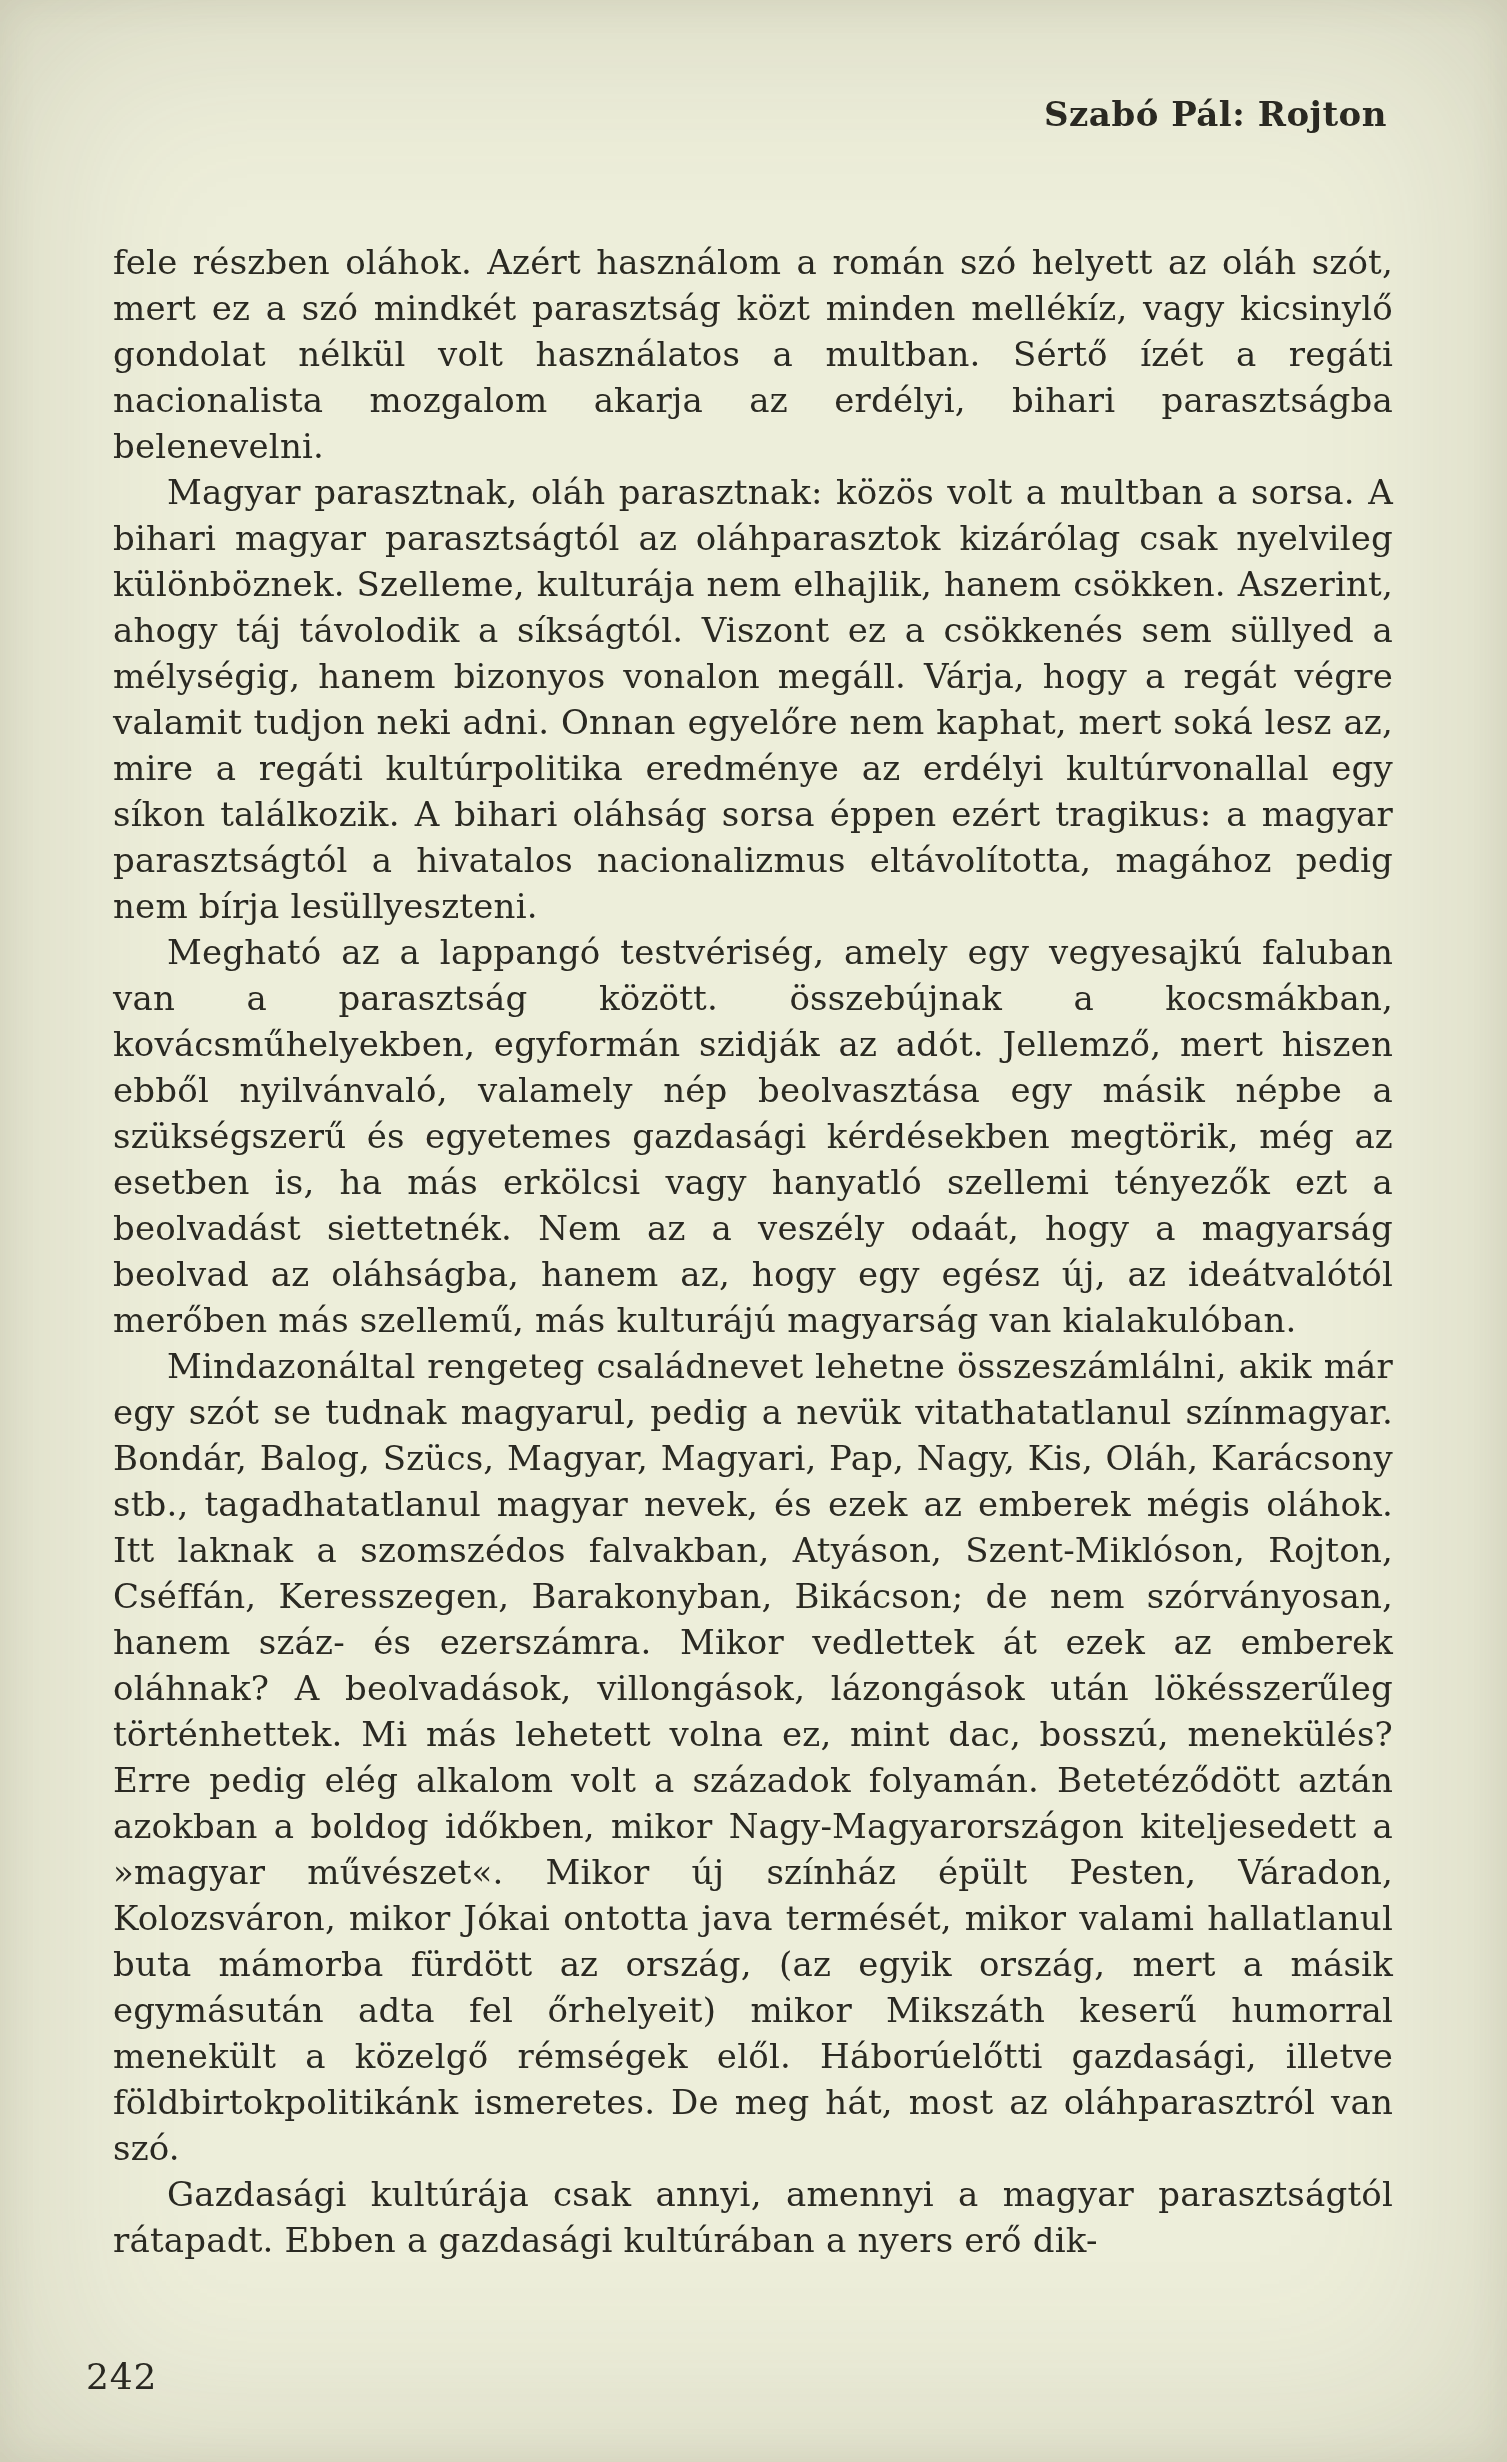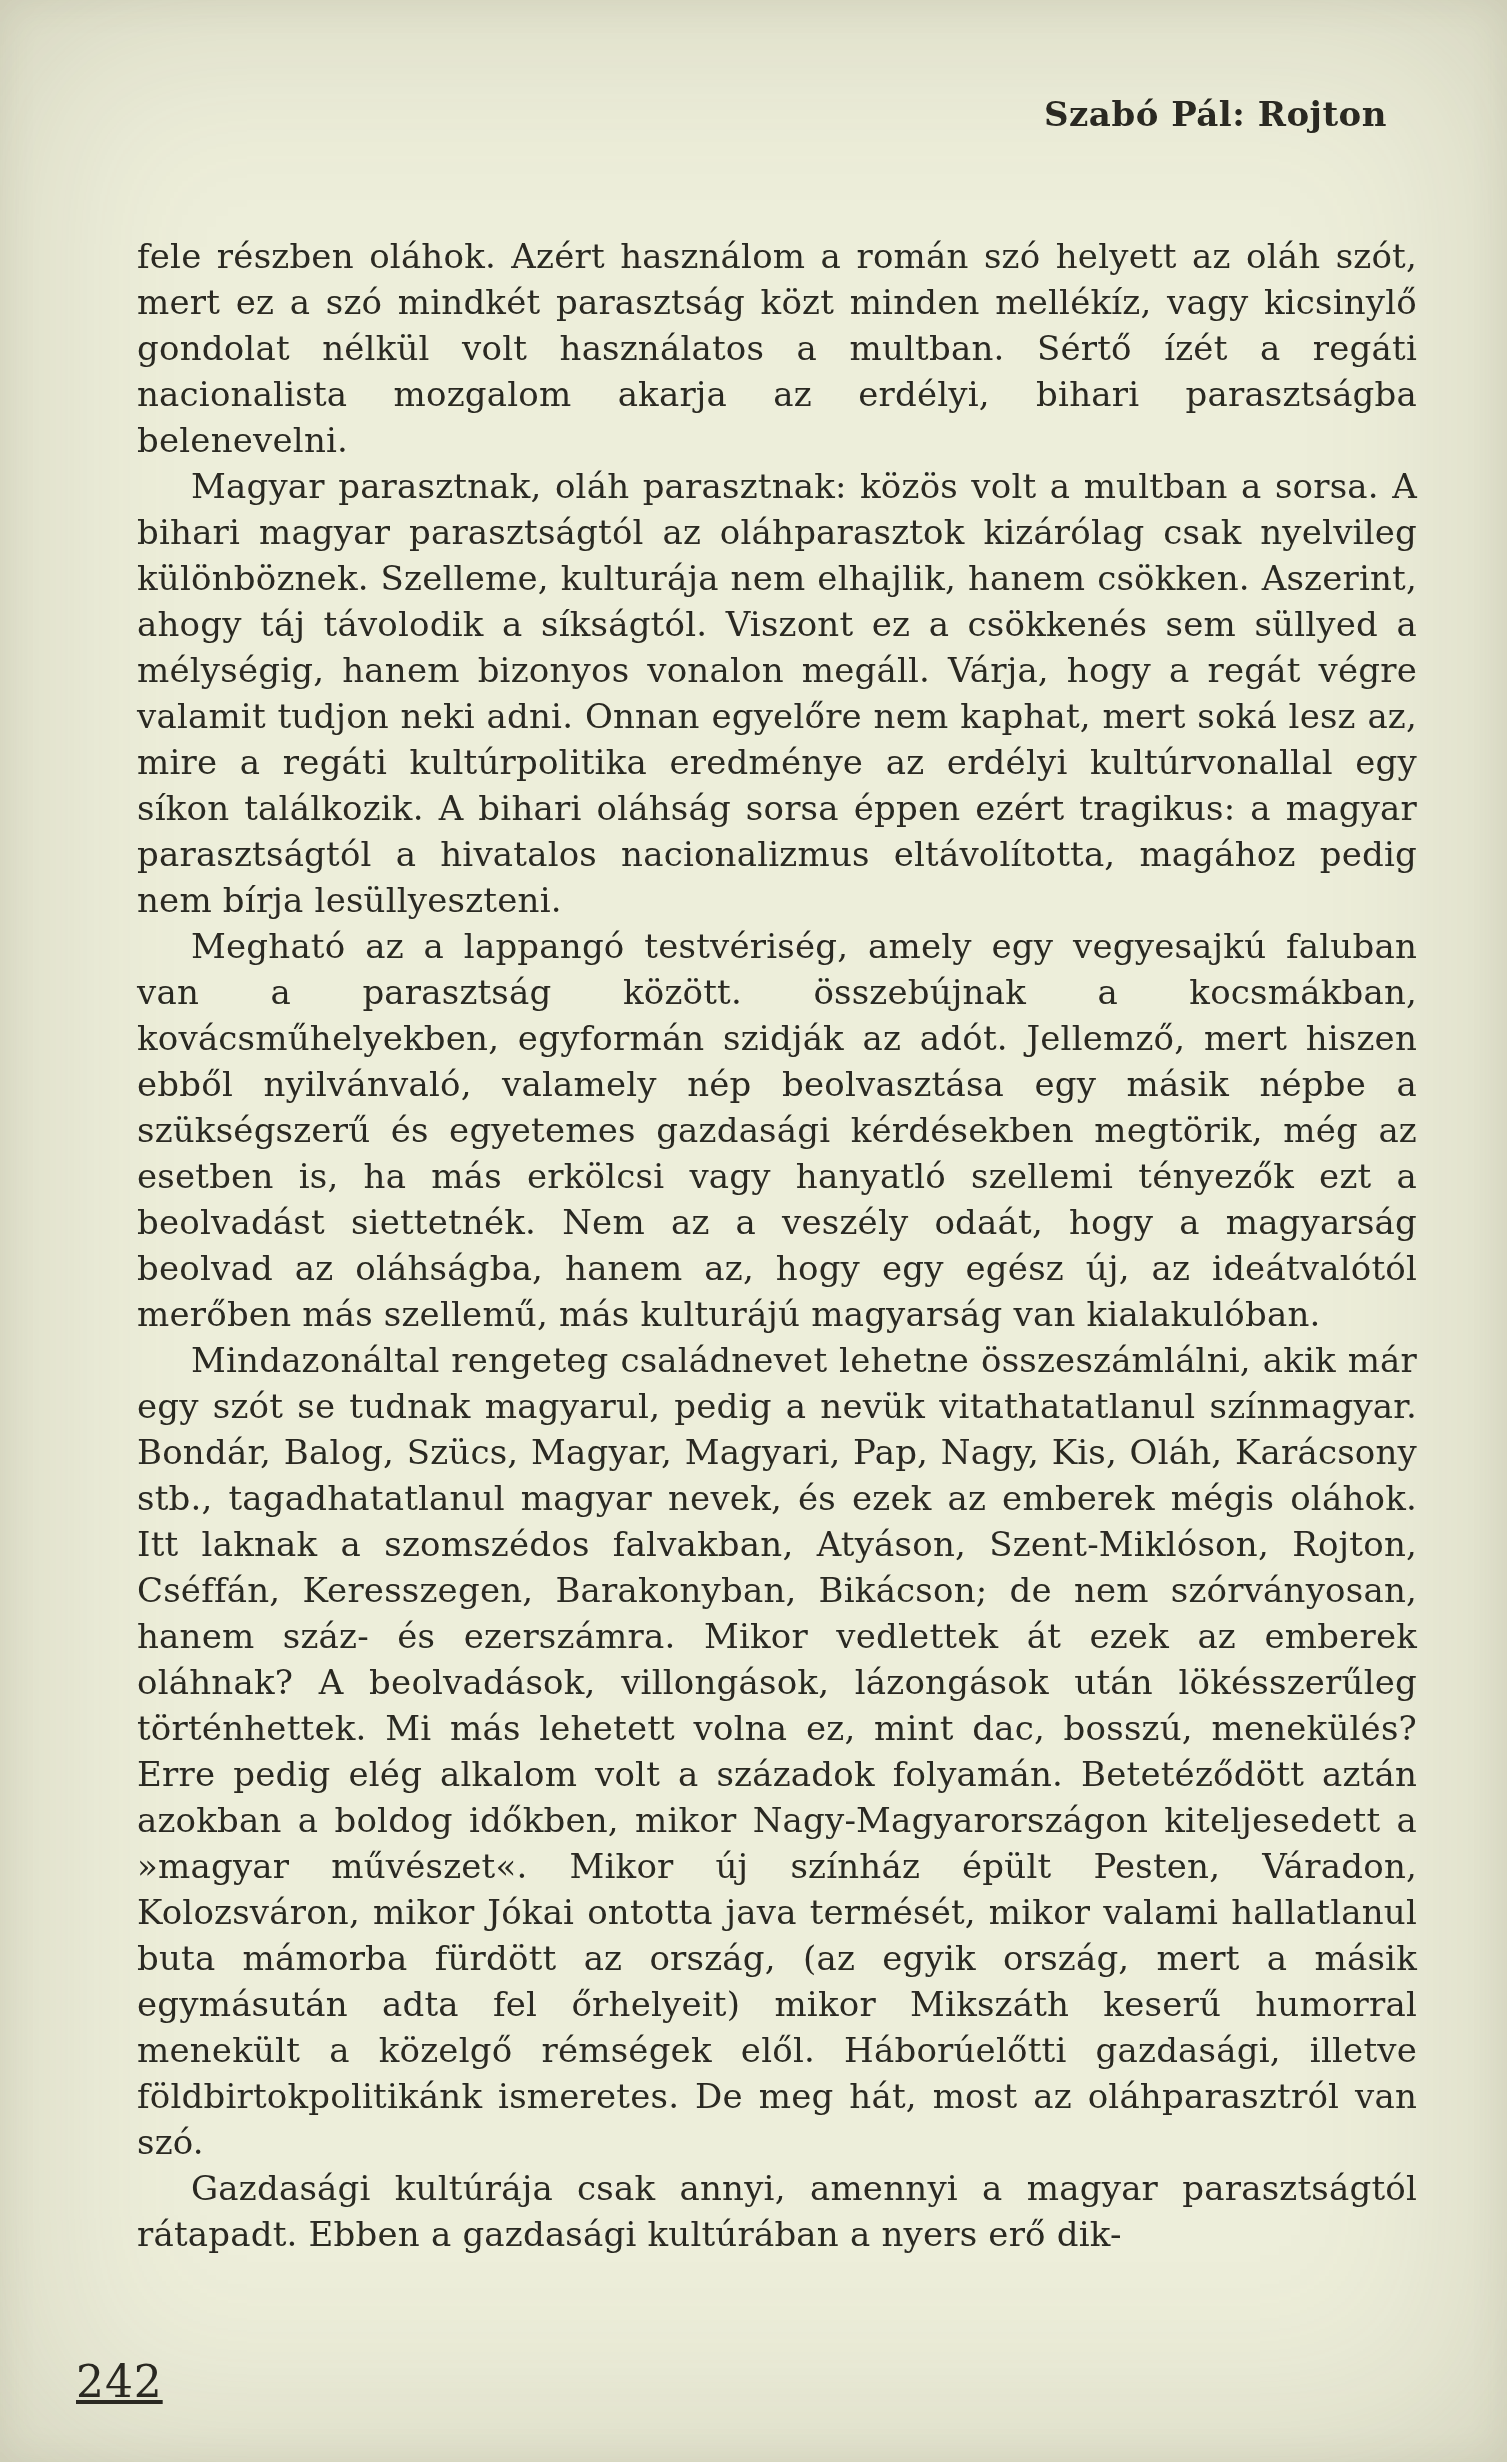--- a/index.html
+++ b/index.html
@@ -23,45 +23,43 @@
     position:absolute;
     top:94px;
     right:120px;
     font-size:34px;
     font-weight:700;
     letter-spacing:0.5px;
     white-space:nowrap;
   }
   .page-body{
     position:absolute;
-    top:233px;
+    top:239px;
     left:113px;
     width:1280px;
     font-size:34px;
     line-height:46px;
     text-align:justify;
     letter-spacing:0.2px;
-    margin-left:24px;
   }
   .page-body p{
     margin:0;
     padding:0;
   }
   .page-body p.indent{
     text-indent:54px;
   }
   .run.italic{
   }
   .page-number{
     position:absolute;
-    left:76px;
+    left:86px;
     top:2356px;
-    font-size:44px;
+    font-size:36px;
     letter-spacing:0.9px;
-    text-decoration:underline;
   }
 </style>
 </head>
 <body>
 
 <div class="page">
   <div class="page-header">Szabó Pál: Rojton</div>
 
   <div class="page-body">
       <p class=""><span class="run">fele részben oláhok. Azért használom a román szó helyett az oláh szót, mert ez a szó mindkét parasztság közt minden mellékíz, vagy kicsinylő gondolat nélkül volt használatos a multban. Sértő ízét a regáti nacionalista mozgalom akarja az erdélyi, bihari parasztságba belenevelni.</span></p>

